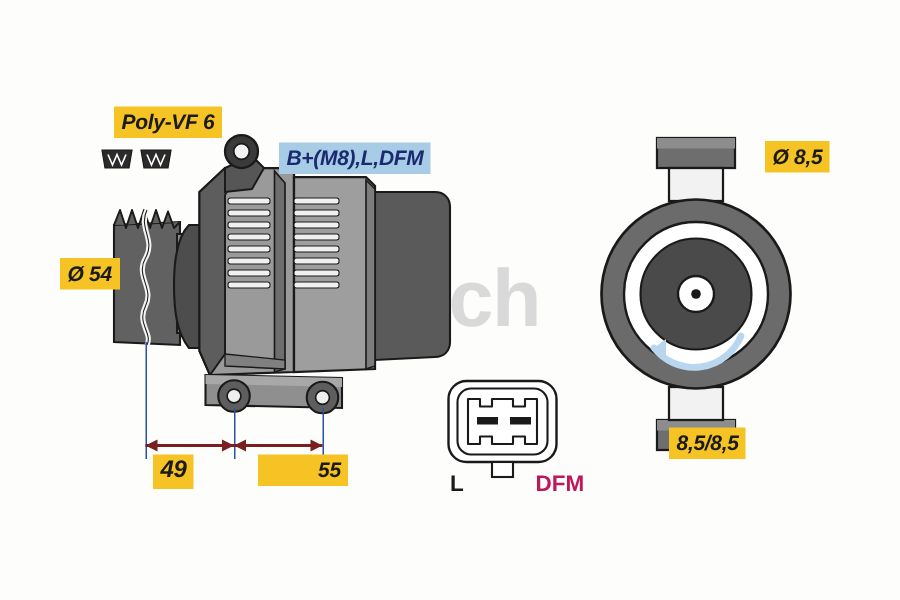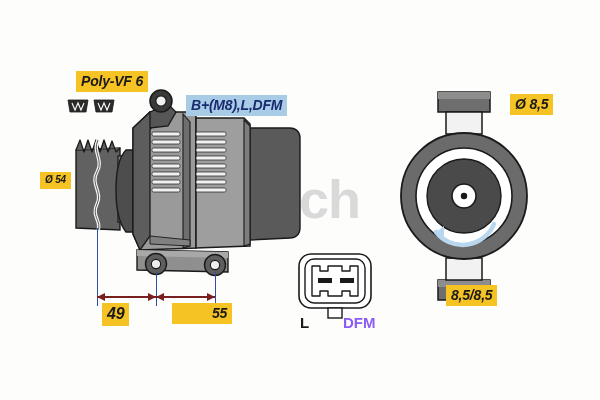--- a/index.html
+++ b/index.html
@@ -176,37 +176,37 @@
   <div class="arrowR" style="left:148px; top:293px;"></div>
   <div class="label yellow" style="left:102px; top:303px; font-size:16px;">49</div>
 
   <div class="dimline" style="left:156px; top:296px; width:59px;"></div>
   <div class="arrowL" style="left:156px; top:293px;"></div>
   <div class="arrowR" style="left:207px; top:293px;"></div>
   <div class="label yellow" style="left:172px; top:303px; font-size:14px;padding-left:40px;">55</div>
 
   <div class="label yellow" style="left:76px; top:71px; font-size:14px;">Poly-VF 6</div>
   <div class="label blue" style="left:174px; top:95px; font-size:14px;margin-left:12px;">B+(M8),L,DFM</div>
-  <div class="label yellow" style="left:40px; top:172px; font-size:10px;">Ø 54</div>
+  <div class="label yellow" style="left:40px; top:172px; font-size:14px;">Ø 54</div>
 
   <svg class="abs" style="left:288px; top:250px;" width="110" height="80" viewBox="0 0 110 80">
 
     <rect x="11" y="4" width="72" height="54" rx="12" fill="#ffffff" stroke="#1a1a1a" stroke-width="1.6"></rect>
     <rect x="17" y="9" width="60" height="44" rx="9" fill="#ffffff" stroke="#1a1a1a" stroke-width="1.4"></rect>
 
     <path d="M24,16 L32,16 L32,21 L40,21 L40,16 L54,16 L54,21 L62,21 L62,16 L70,16
              L70,46 L62,46 L62,41 L54,41 L54,46 L40,46 L40,41 L32,41 L32,46 L24,46 Z" fill="#ffffff" stroke="#1a1a1a" stroke-width="1.4" stroke-linejoin="round"></path>
 
     <rect x="30" y="28" width="14" height="5" fill="#1a1a1a"></rect>
     <rect x="52" y="28" width="14" height="5" fill="#1a1a1a"></rect>
 
     <rect x="40" y="58" width="14" height="10" fill="#ffffff" stroke="#1a1a1a" stroke-width="1.4"></rect>
   </svg>
   <div class="abs" style="left:300px; top:314px; font-size:15px; font-weight:bold; color:#1a1a1a;">L</div>
-  <div class="abs" style="left:343px; top:314px; font-size:15px; font-weight:bold; color:#8b5cf6;">DFM</div>
+  <div class="abs" style="left:357px; top:314px; font-size:15px; font-weight:bold; color:#be185d;">DFM</div>
 
   <svg class="abs" style="left:400px; top:90px;" width="150" height="215" viewBox="0 0 150 215">
 
     <g>
       <rect x="38" y="2" width="52" height="20" fill="#6e6e6e" stroke="#1a1a1a" stroke-width="1.5"></rect>
       <rect x="38" y="2" width="52" height="7" fill="#8d8d8d" stroke="none"></rect>
       <rect x="46" y="22" width="36" height="22" fill="#f2f2f2" stroke="#1a1a1a" stroke-width="1.5"></rect>
     </g>
 
     <g>

